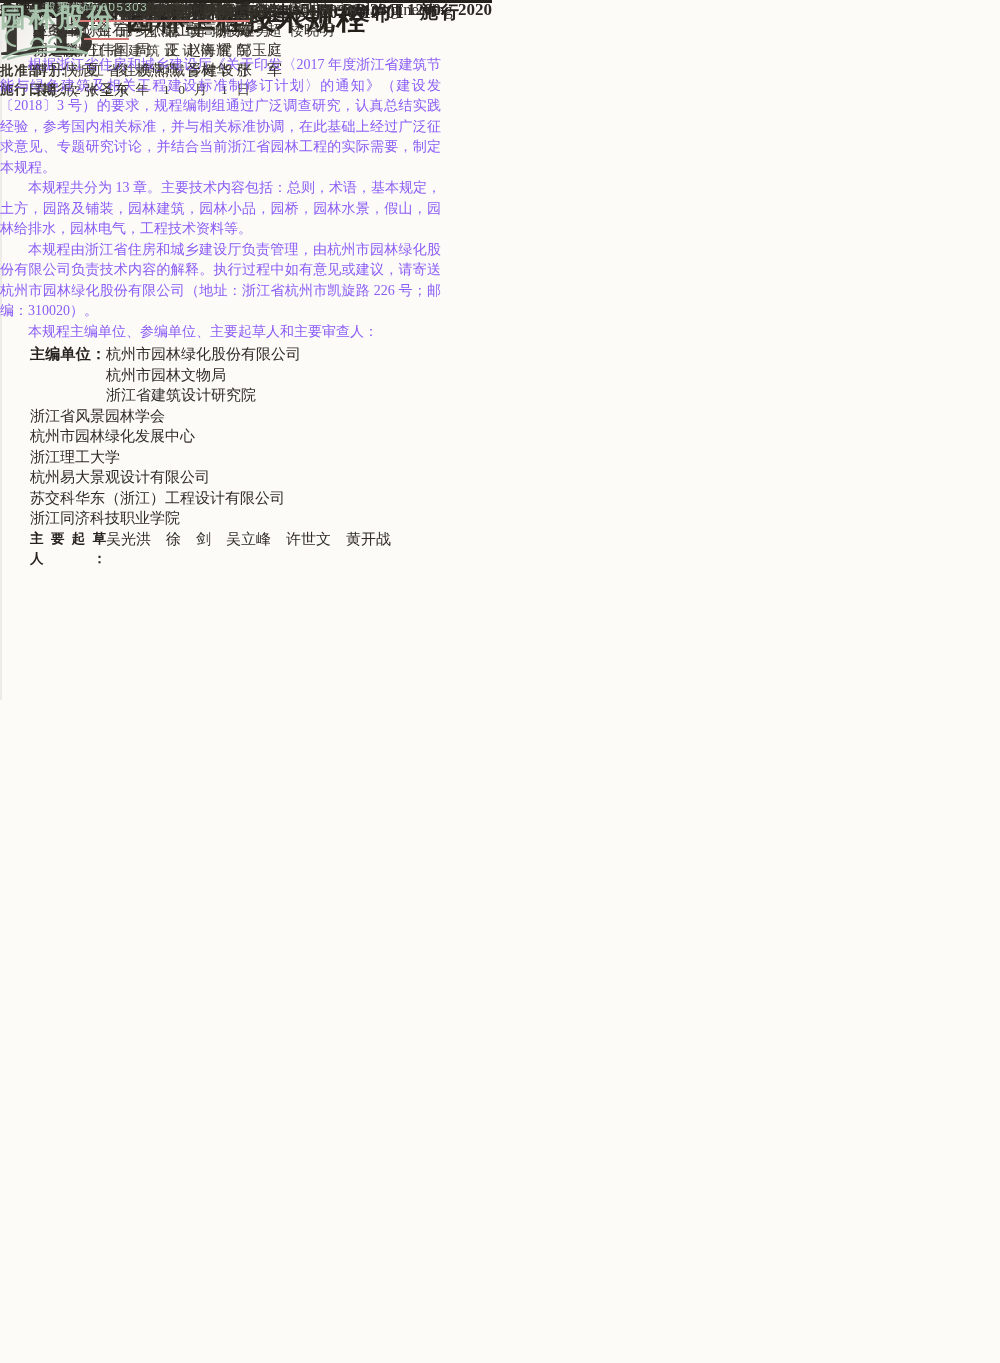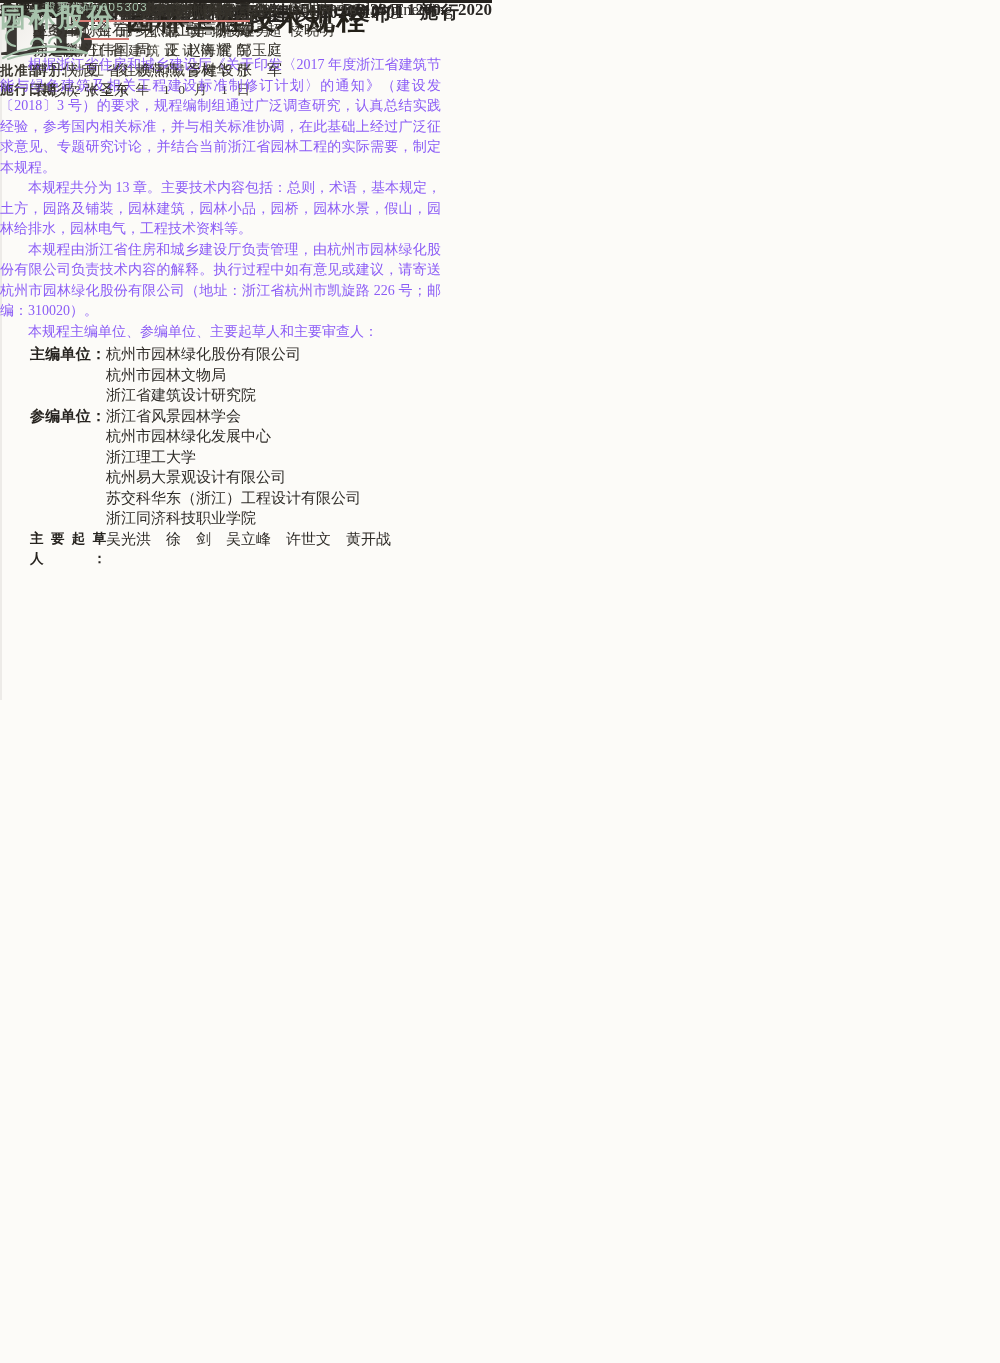--- a/index.html
+++ b/index.html
@@ -144,21 +144,20 @@
     <div class="pf-orgs">
       <div class="org-block">
         <span class="org-label">主编单位：</span>
         <div class="org-lines">
           <div>杭州市园林绿化股份有限公司</div>
           <div>杭州市园林文物局</div>
           <div>浙江省建筑设计研究院</div>
         </div>
       </div>
       <div class="org-block">
-        <span class="org-label">参编单位：</span>
         <div class="org-lines">
           <div>浙江省风景园林学会</div>
           <div>杭州市园林绿化发展中心</div>
           <div>浙江理工大学</div>
           <div>杭州易大景观设计有限公司</div>
           <div>苏交科华东（浙江）工程设计有限公司</div>
           <div>浙江同济科技职业学院</div>
         </div>
       </div>
       <div class="org-block">

